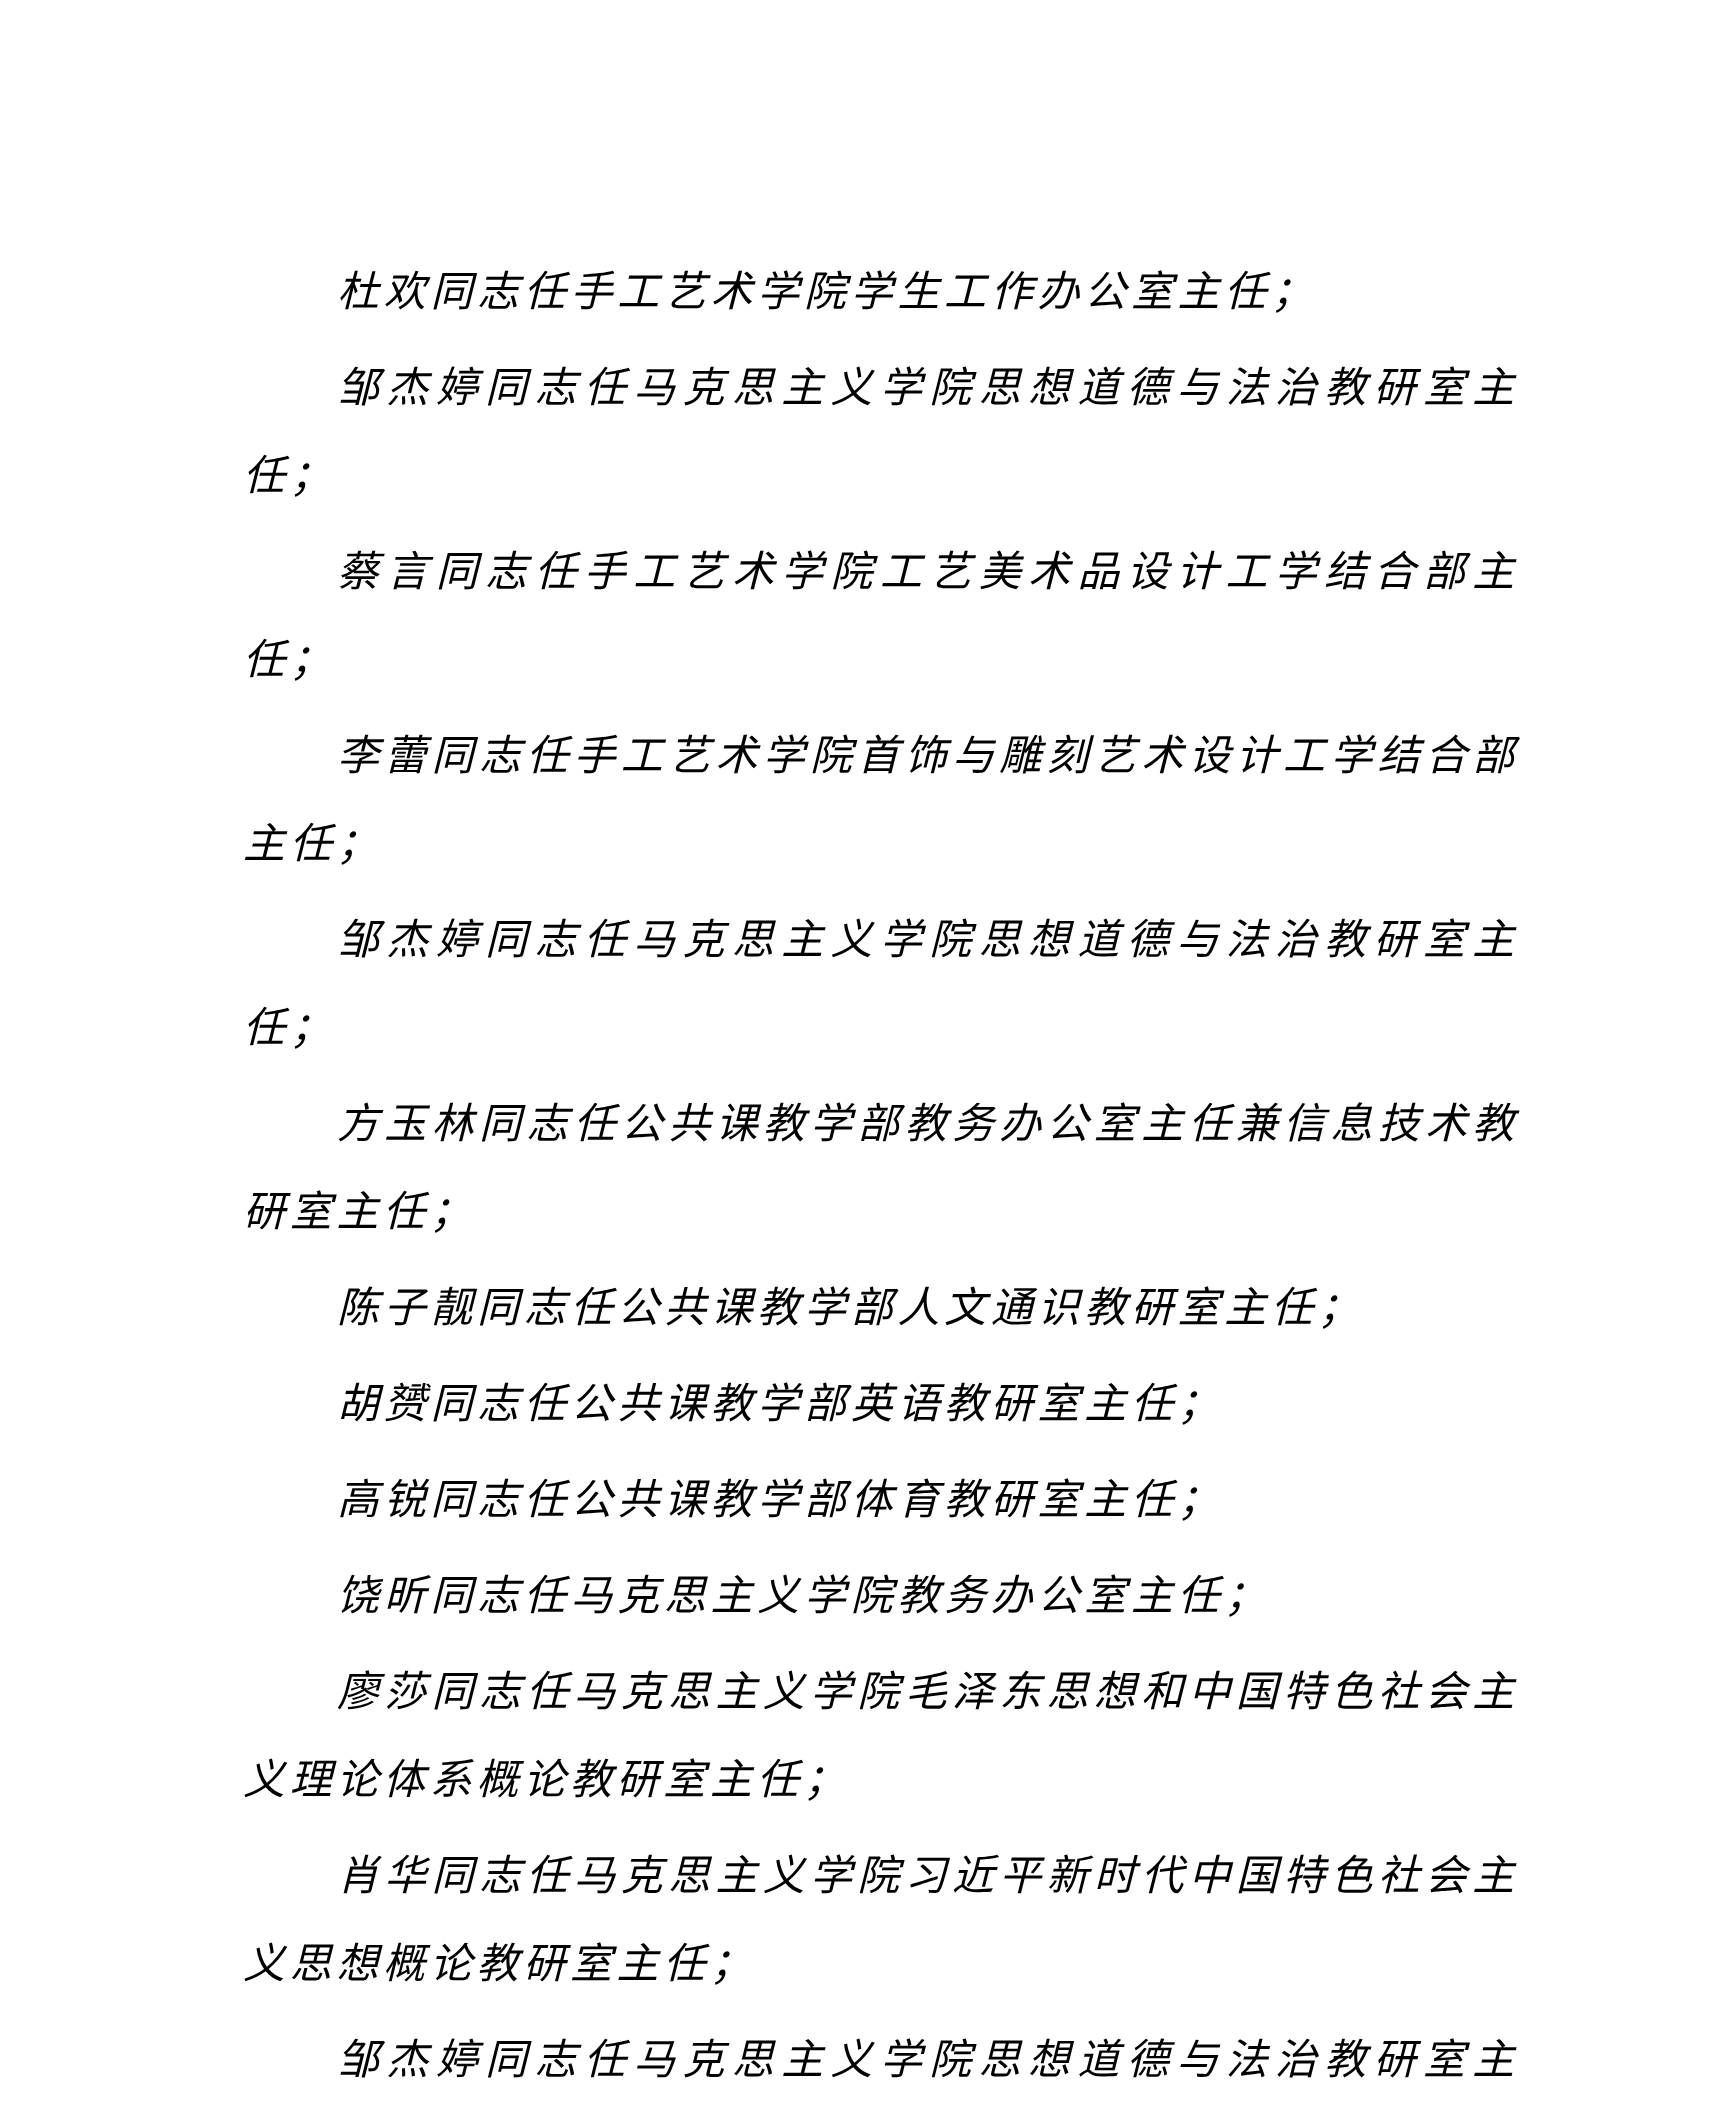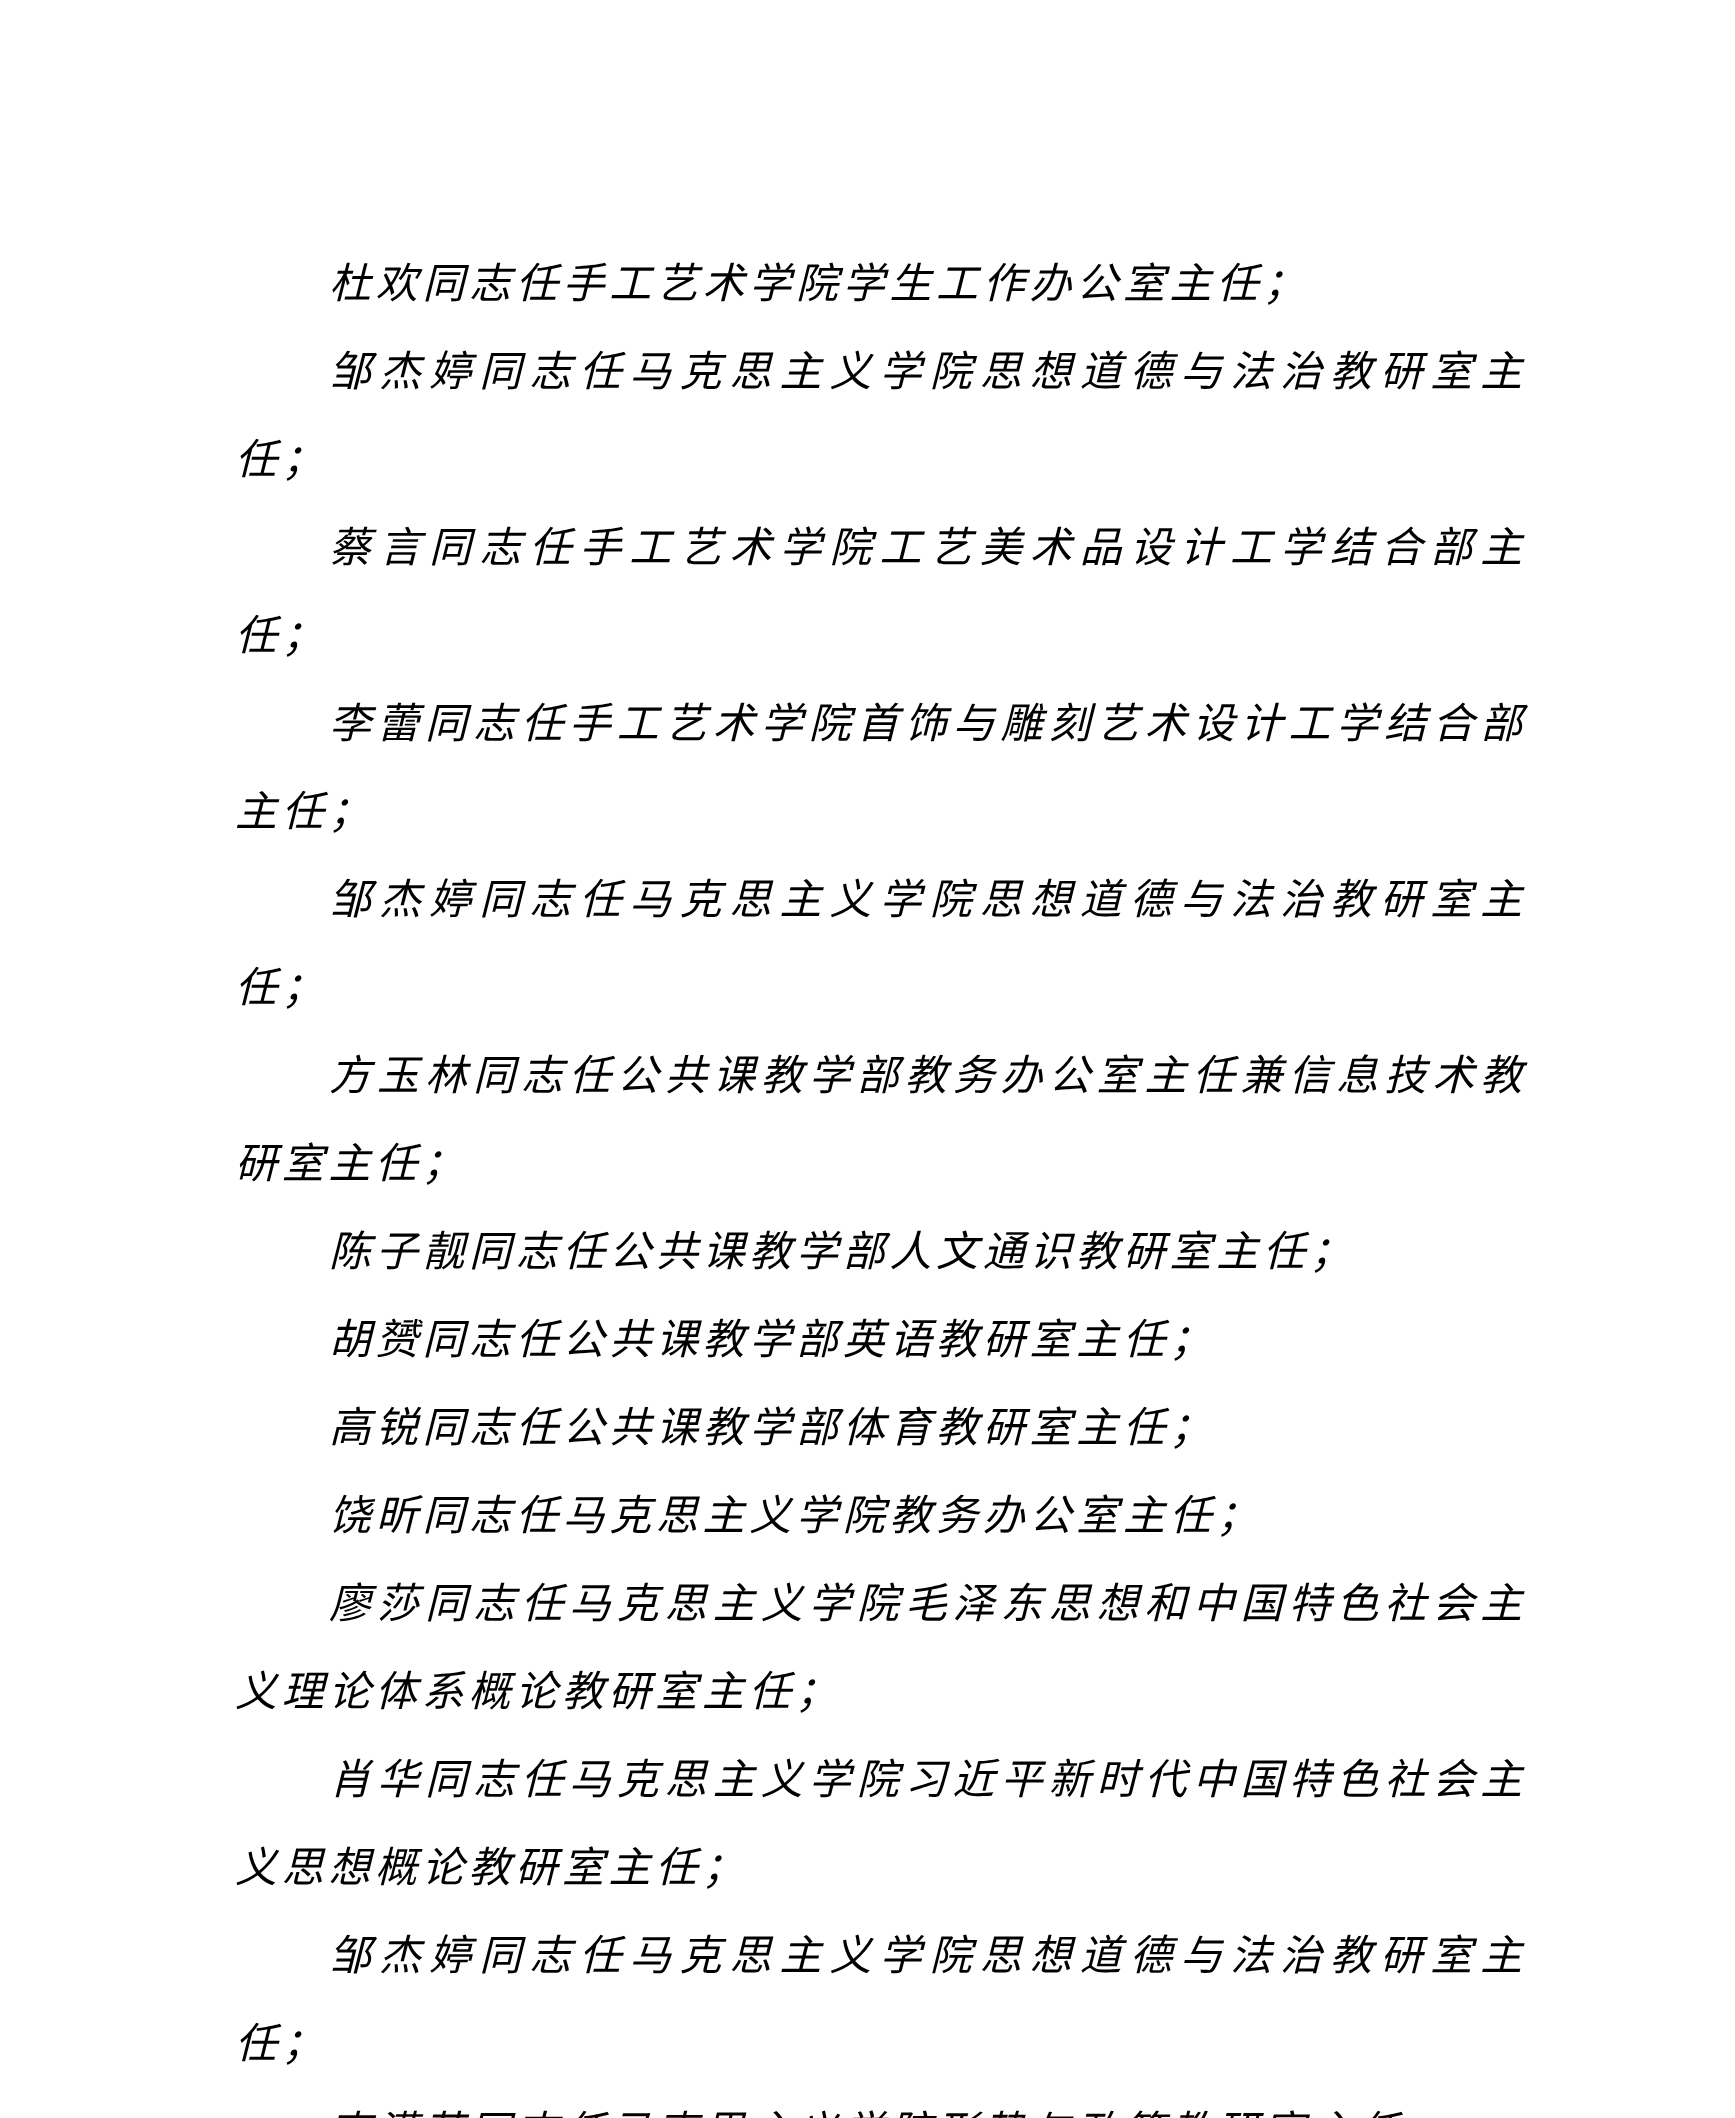--- a/index.html
+++ b/index.html
@@ -22,21 +22,21 @@
     top: 240px;
     width: 1292px;
     font-size: 42px;
     line-height: 88px;
     letter-spacing: 4.7px;
     text-align: justify;
     text-justify: inter-ideograph;
     color: #000000;
   }
   .doc-body p {
-    margin: 0;
+    margin: 8px;
     padding: 0;
     text-indent: 94px;
     
     font-style: italic;
   }
 </style>
 </head>
 <body>
 
 <div class="page">

